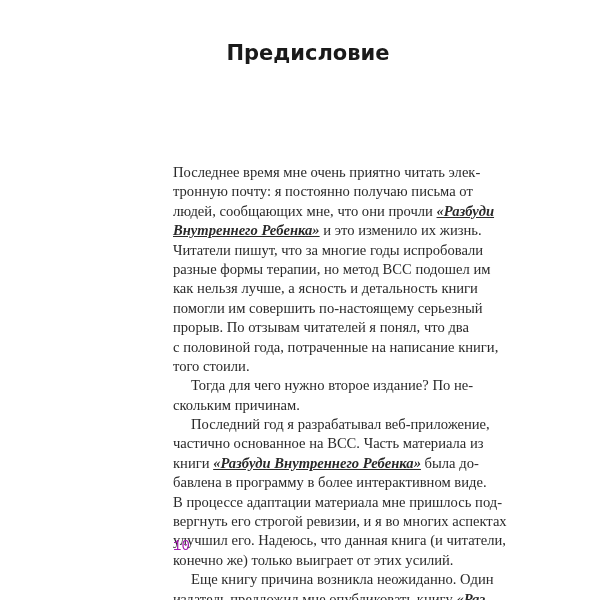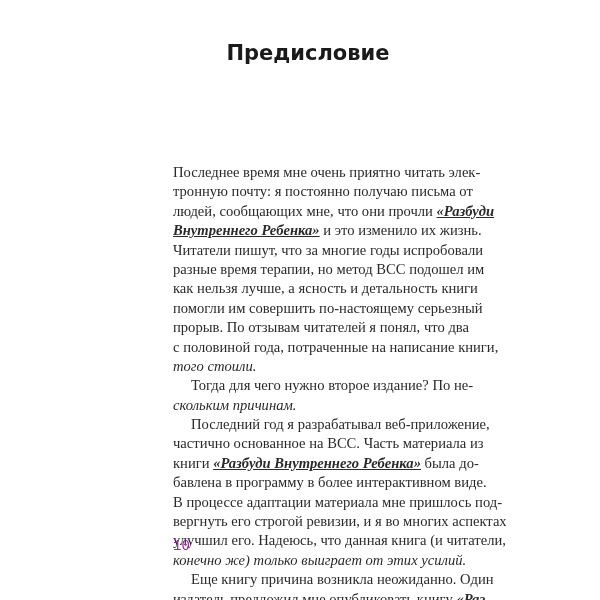--- a/index.html
+++ b/index.html
@@ -11,21 +11,21 @@
     font-family: "DejaVu Sans", sans-serif;
     font-weight: bold; font-size: 21px; line-height: 30px; color: #1a1a1a;
     letter-spacing: 0px;
   }
   .body {
     position: absolute; left: 165px; top: 163px; width: 271px;
     font-family: "Liberation Serif", serif;
     font-size: 14.6px; line-height: 19.4px; color: #2a2a2a;
   }
   .line { display: block; white-space: nowrap; text-align: justify; text-align-last: justify; height: 19.4px; }
-  .line.last { text-align-last: left; font-style: italic; }
+  .line.last { text-align-last: left; }
   .line.indent { padding-left: 18px; }
   .it { font-style: italic; font-weight: bold; text-decoration: underline; }
   .pagenum {
     position: absolute; left: 165px; top: 538px;
     font-family: Liberation Mono, monospace; font-size: 14px; color: #a21caf;
   }
 </style>
 </head>
 <body>
 
@@ -33,21 +33,21 @@
   <div class="title">
     <div>Предисловие</div>
   </div>
 
   <div class="body">
     <span class="line"><span>Последнее время мне очень приятно читать элек-</span></span>
     <span class="line"><span>тронную почту: я постоянно получаю письма от</span></span>
     <span class="line"><span>людей, сообщающих мне, что они прочли </span><span class="it">«Разбуди</span></span>
     <span class="line"><span class="it">Внутреннего Ребенка»</span><span> и это изменило их жизнь.</span></span>
     <span class="line"><span>Читатели пишут, что за многие годы испробовали</span></span>
-    <span class="line"><span>разные время терапии, но метод ВСС подошел им</span></span>
+    <span class="line"><span>разные формы терапии, но метод ВСС подошел им</span></span>
     <span class="line"><span>как нельзя лучше, а ясность и детальность книги</span></span>
     <span class="line"><span>помогли им совершить по-настоящему серьезный</span></span>
     <span class="line"><span>прорыв. По отзывам читателей я понял, что два</span></span>
     <span class="line"><span>с половиной года, потраченные на написание книги,</span></span>
     <span class="line last"><span>того стоили.</span></span>
     <span class="line indent"><span>Тогда для чего нужно второе издание? По не-</span></span>
     <span class="line last"><span>скольким причинам.</span></span>
     <span class="line indent"><span>Последний год я разрабатывал веб-приложение,</span></span>
     <span class="line"><span>частично основанное на ВСС. Часть материала из</span></span>
     <span class="line"><span>книги </span><span class="it">«Разбуди Внутреннего Ребенка»</span><span> была до-</span></span>

